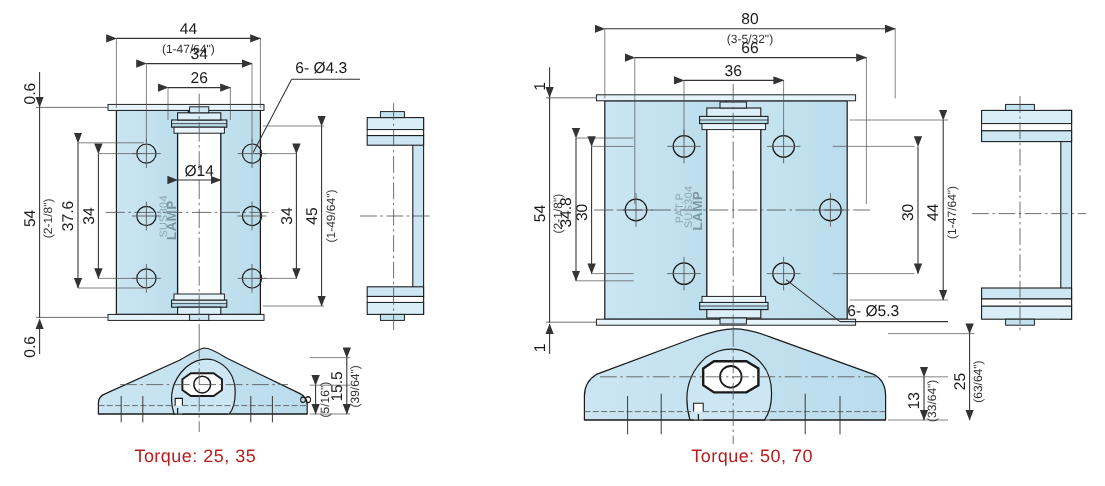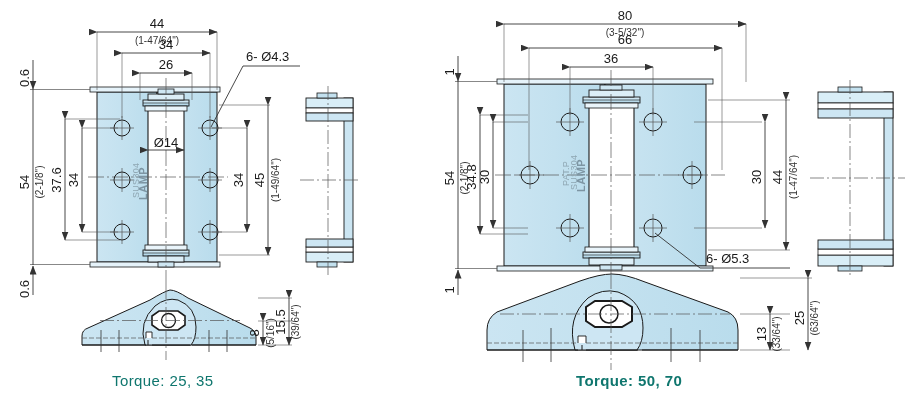--- a/index.html
+++ b/index.html
@@ -7,21 +7,21 @@
   body{
     width:921px;height:405px;overflow:hidden;position:relative;
     font-family:"Liberation Sans","DejaVu Sans",sans-serif;
     color:#1a1a1a;
   }
   #stage{position:absolute;left:0;top:0;width:921px;height:405px;}
   svg{display:block;}
   .dimtxt{font-family:"Liberation Sans","DejaVu Sans",sans-serif;font-size:13px;fill:#1a1a1a;}
   .dimtxt-sm{font-family:"Liberation Sans","DejaVu Sans",sans-serif;font-size:10px;fill:#333;}
   .torque{
-    position:absolute;font-size:15px;color:#0f766e;white-space:nowrap;
+    position:absolute;font-size:15px;color:#b91c1c;white-space:nowrap;
     font-family:"Liberation Sans","DejaVu Sans",sans-serif;letter-spacing:.4px;
   }
   .brand{font-family:"Liberation Sans","DejaVu Sans",sans-serif;font-size:11px;fill:#7d95a3;font-weight:bold;letter-spacing:.5px;}
   .brand2{font-family:"Liberation Sans","DejaVu Sans",sans-serif;font-size:9px;fill:#8ea6b2;letter-spacing:.3px;}
 </style>
 </head>
 <body>
 
 <div id="stage">
 
@@ -385,15 +385,15 @@
 
       <line x1="808" y1="278" x2="808" y2="350" stroke="#333" stroke-width="0.9" marker-start="url(#arS)" marker-end="url(#ar)"></line>
       <text class="dimtxt" transform="translate(804,318) rotate(-90)" text-anchor="middle">25</text>
       <text class="dimtxt-sm" transform="translate(818,318) rotate(-90)" text-anchor="middle">(63/64")</text>
     </g>
   </g>
 </svg>
 
 <div class="torque" style="left:112px;top:372px;">Torque: 25, 35</div>
 
-<div class="torque" style="left:576px;top:372px;font-weight:bold;">Torque: 50, 70</div>
+<div class="torque" style="left:576px;top:372px;">Torque: 50, 70</div>
 
 </div>
 
 </body></html>

